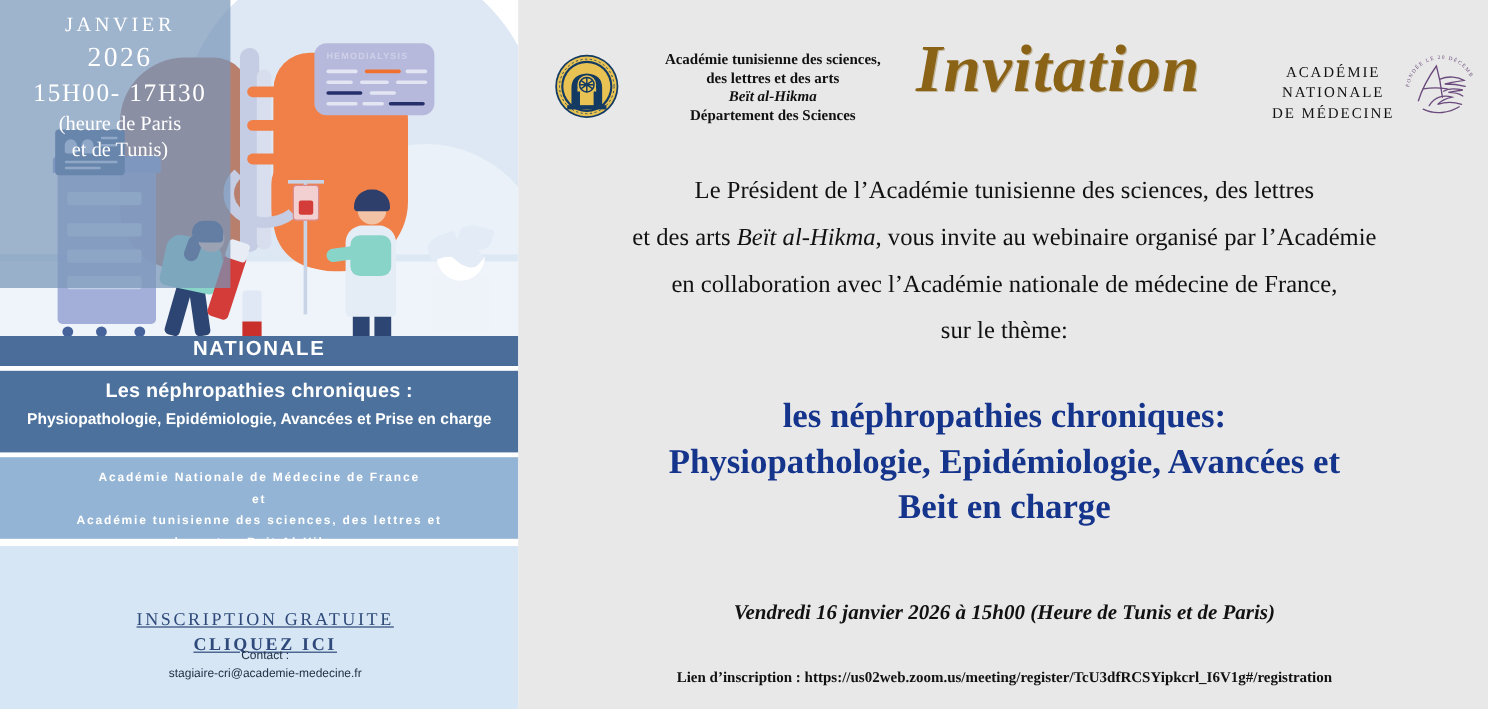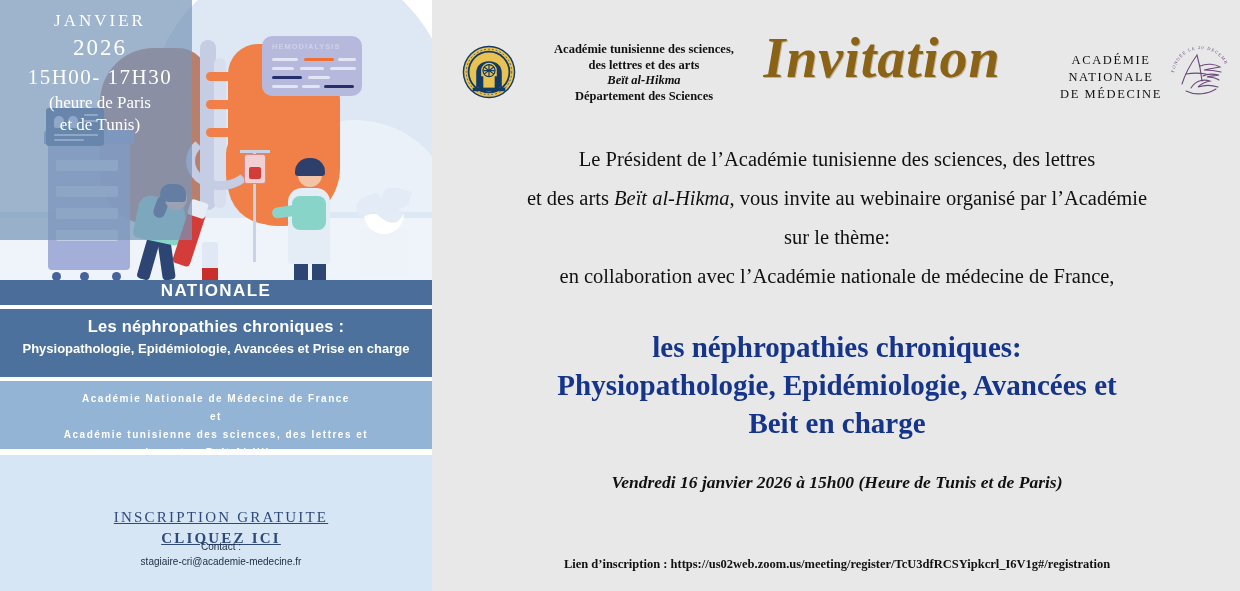--- a/index.html
+++ b/index.html
@@ -131,21 +131,21 @@
     font-family:"Liberation Serif",serif;font-size:12.5px;letter-spacing:1.6px;line-height:17px;color:#111;}
   .anm-mark{position:absolute;left:118px;top:0px;width:62px;height:62px;}
 
   .body-txt{position:absolute;left:20px;top:140px;width:770px;text-align:center;
     font-family:"Liberation Serif",serif;font-size:20.5px;color:#111;line-height:39px;}
   .body-txt .it{font-style:italic;}
 
   .theme{position:absolute;left:20px;top:328px;width:770px;text-align:center;
     font-family:"Liberation Serif",serif;font-weight:bold;font-size:29px;color:#15348c;line-height:38px;}
 
-  .datel{position:absolute;left:20px;top:472px;width:770px;text-align:center;
+  .datel{position:absolute;left:20px;top:500px;width:770px;text-align:center;
     font-family:"Liberation Serif",serif;font-style:italic;font-weight:bold;font-size:17.5px;color:#111;}
   .linkl{position:absolute;left:20px;top:544px;width:770px;text-align:center;
     font-family:"Liberation Serif",serif;font-weight:bold;font-size:12.5px;color:#111;margin-top:13px;}
 </style>
 </head>
 <body>
 
 <div class="page">
 
   <div class="poster">
@@ -328,22 +328,22 @@
           </g>
         </svg>
       </div>
     </div>
 
     <div class="body-txt">
       <div>Le Président de l’Académie tunisienne des sciences, des lettres</div>
       <div>
         <span>et des arts </span><span class="it">Beït al-Hikma</span><span>, vous invite au webinaire organisé par l’Académie</span>
       </div>
+      <div>en collaboration avec l’Académie nationale de médecine de France,</div>
       <div>sur le thème:</div>
-      <div>en collaboration avec l’Académie nationale de médecine de France,</div>
     </div>
 
     <div class="theme">
       <div>les néphropathies chroniques:</div>
       <div>Physiopathologie, Epidémiologie, Avancées et</div>
       <div>Beit en charge</div>
     </div>
 
     <div class="datel">Vendredi 16 janvier 2026 à 15h00 (Heure de Tunis et de Paris)</div>
 

